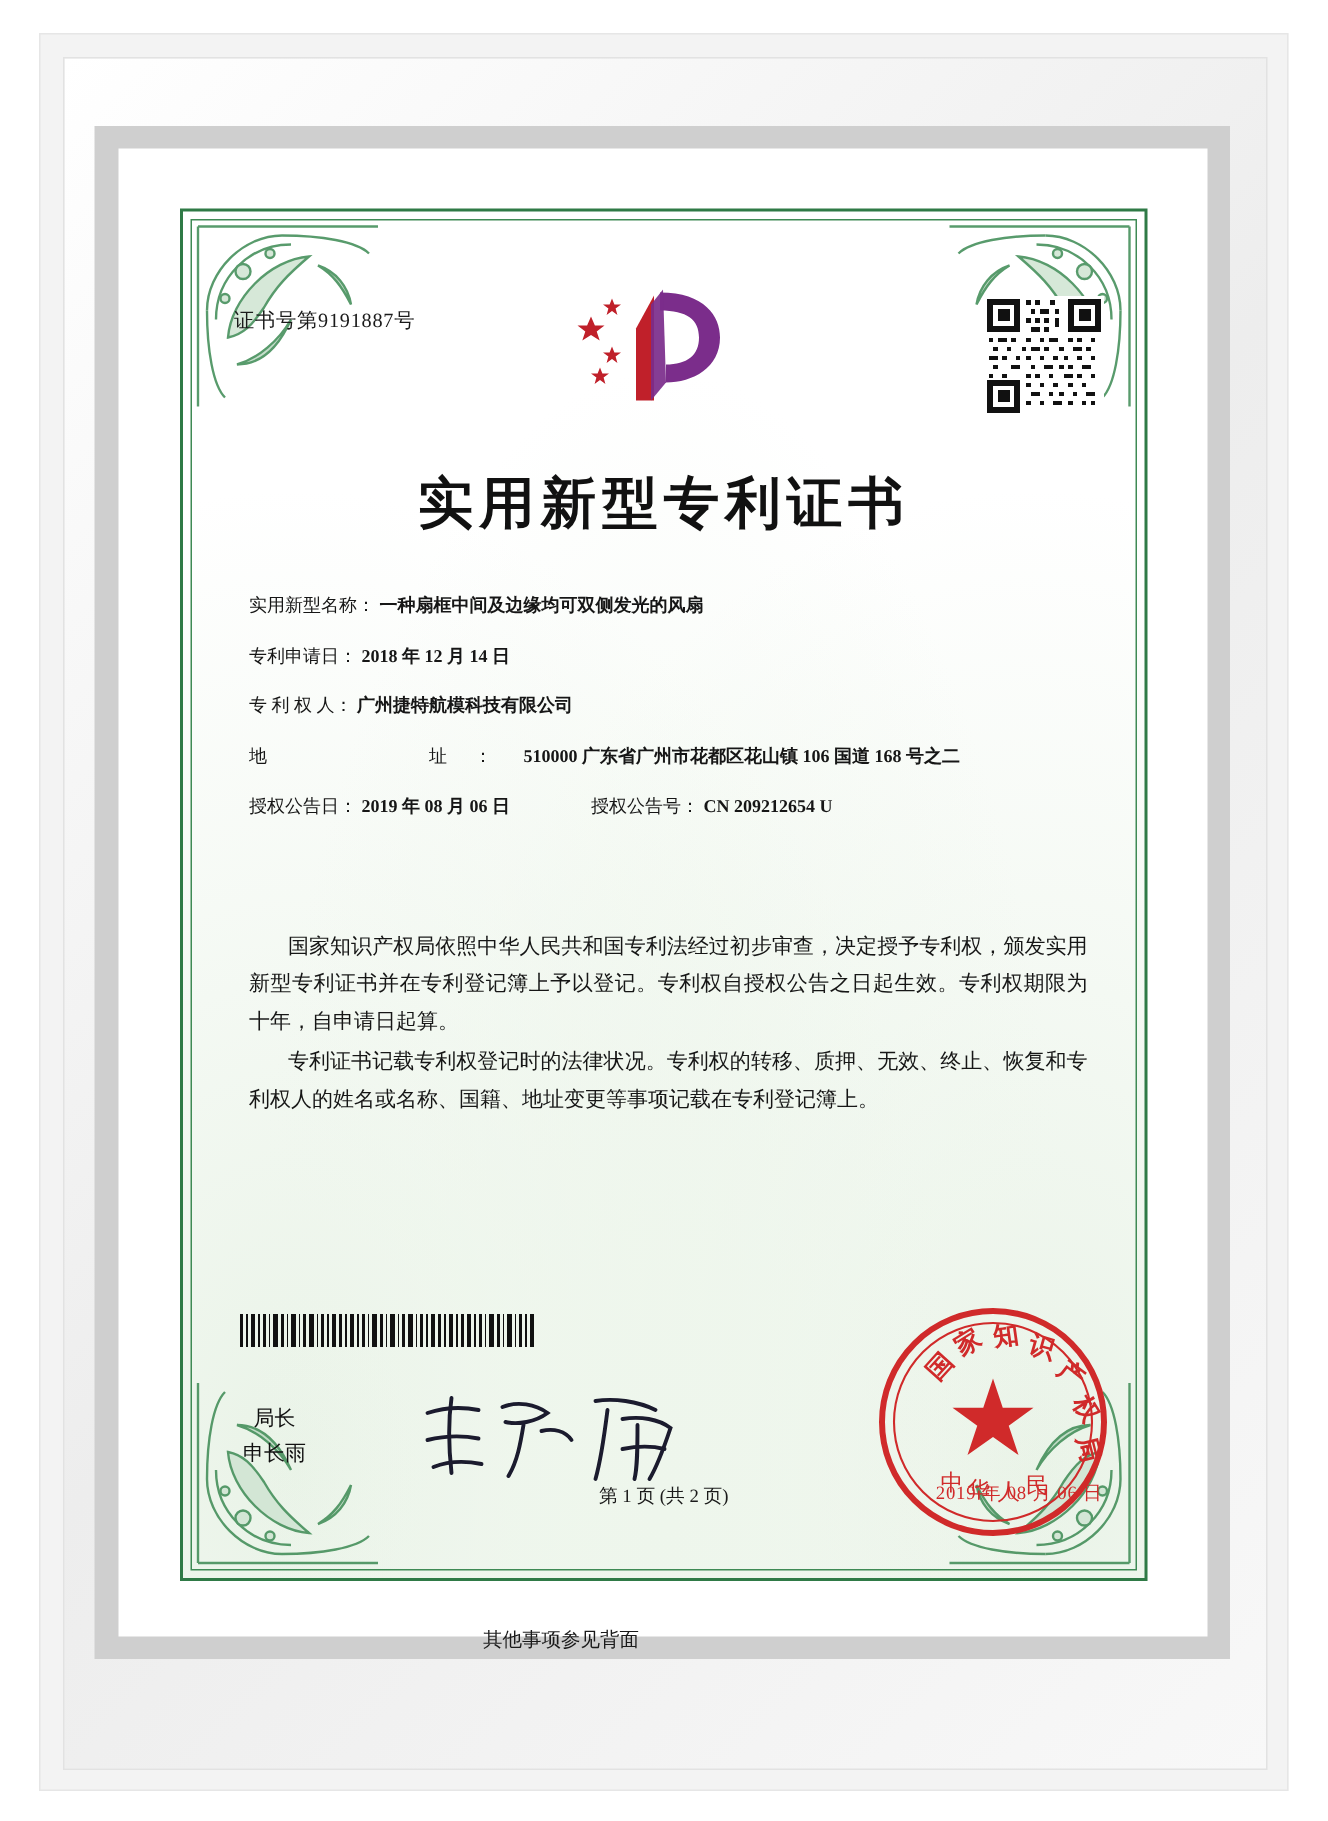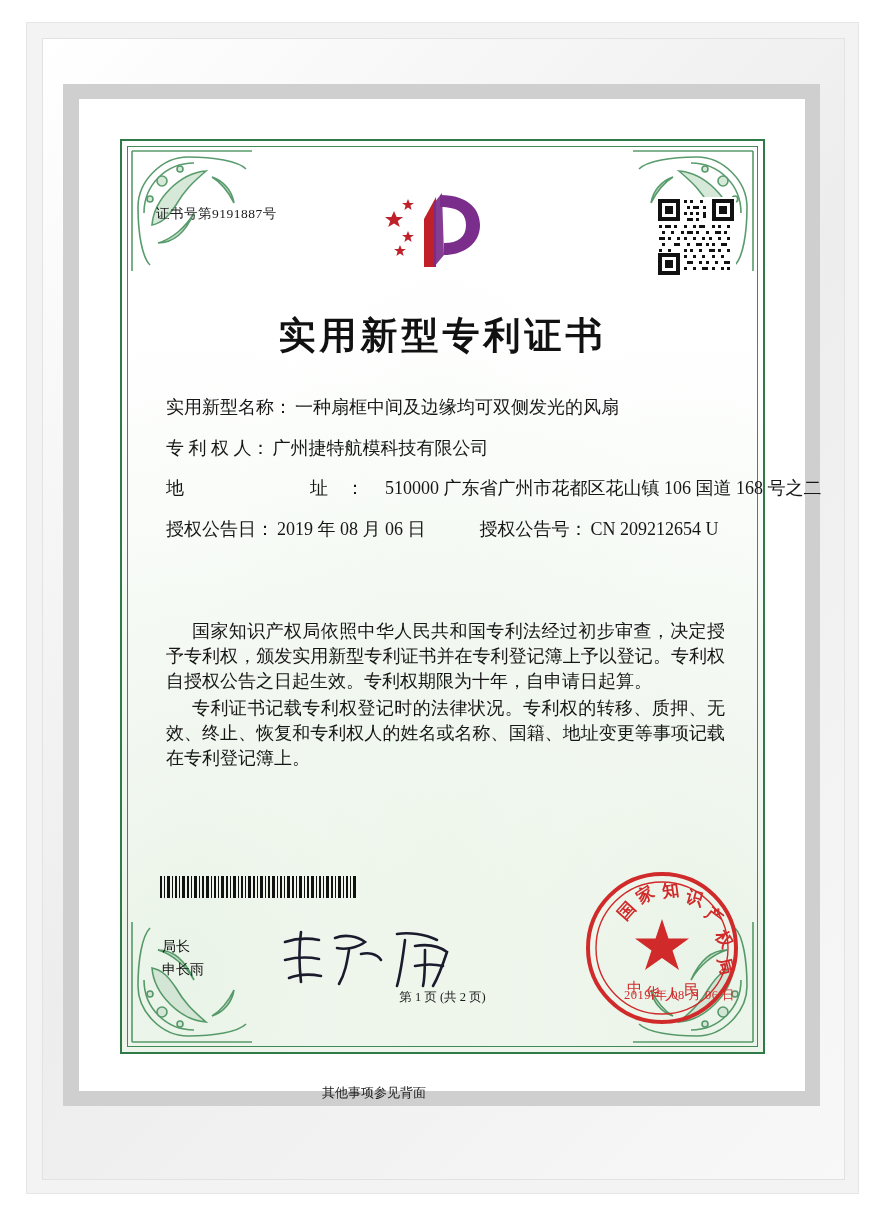--- a/index.html
+++ b/index.html
@@ -136,44 +136,45 @@
   .fields {
     position: absolute;
     left: 46px;
     right: 40px;
     top: 256px;
   }
   .frow {
     display: flex;
     align-items: baseline;
     margin-bottom: 16.5px;
-    font-size: 18px;
+    font-size: 12px;
     color: #161616;
     white-space: nowrap;
   }
   .flabel {
     flex: 0 0 auto;
     letter-spacing: 0;
   }
   .fvalue {
     flex: 0 0 auto;
     margin-left: 3px;
     font-family: "Liberation Serif", serif;
+    font-weight: bold;
   }
   .frow.split .fvalue2-label {
     margin-left: 54px;
   }
 
   
   .paras {
     position: absolute;
     left: 46px;
     right: 40px;
     top: 480px;
-    font-size: 18px;
+    font-size: 14px;
     line-height: 25px;
     color: #161616;
     text-align: justify;
   }
   .paras p {
     margin: 0 0 2px 0;
     text-indent: 26px;
   }
 
   
@@ -186,20 +187,21 @@
   }
 
   
   .sig-labels {
     position: absolute;
     left: 42px;
     top: 796px;
     font-size: 14px;
     line-height: 23px;
     color: #111;
+    text-align: center;
   }
   .sig-script {
     position: absolute;
     left: 155px;
     top: 785px;
     width: 190px;
     height: 70px;
   }
 
   
@@ -428,20 +430,24 @@
     </div>
 
     <div class="cert-title">实用新型专利证书</div>
 
     <div class="fields">
       <div class="frow">
         <span class="flabel">实用新型名称：</span>
         <span class="fvalue">一种扇框中间及边缘均可双侧发光的风扇</span>
       </div>
       <div class="frow">
+        <span class="flabel">专利申请日：</span>
+        <span class="fvalue">2018 年 12 月 14 日</span>
+      </div>
+      <div class="frow">
         <span class="flabel">专 利 权 人：</span>
         <span class="fvalue">广州捷特航模科技有限公司</span>
       </div>
       <div class="frow">
         <span class="flabel" style="letter-spacing: 18px;">地　　　址：</span>
         <span class="fvalue">510000 广东省广州市花都区花山镇 106 国道 168 号之二</span>
       </div>
       <div class="frow split">
         <span class="flabel">授权公告日：</span>
         <span class="fvalue">2019 年 08 月 06 日</span>

